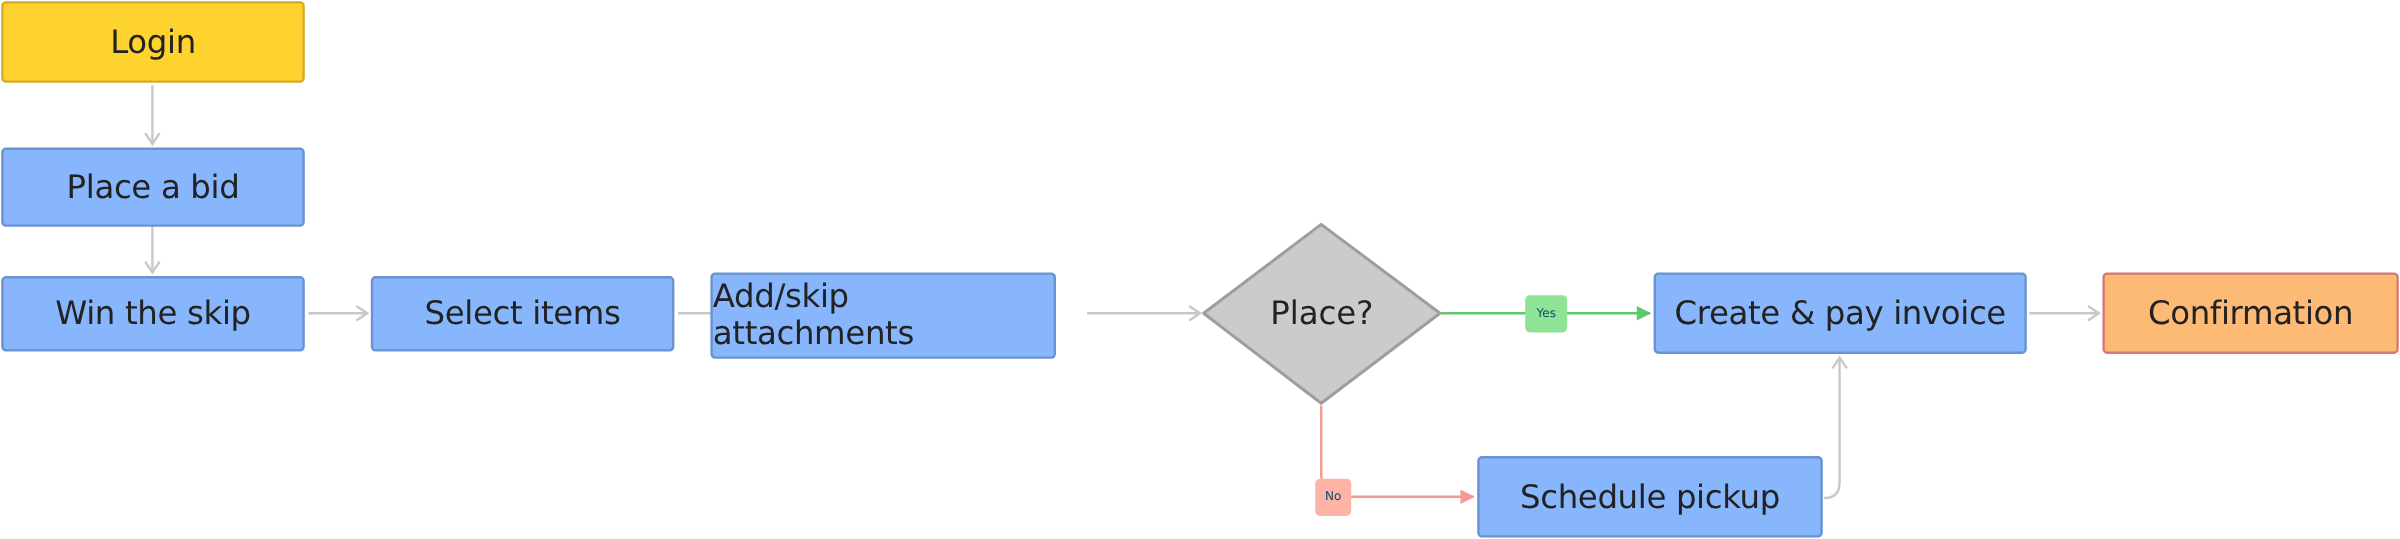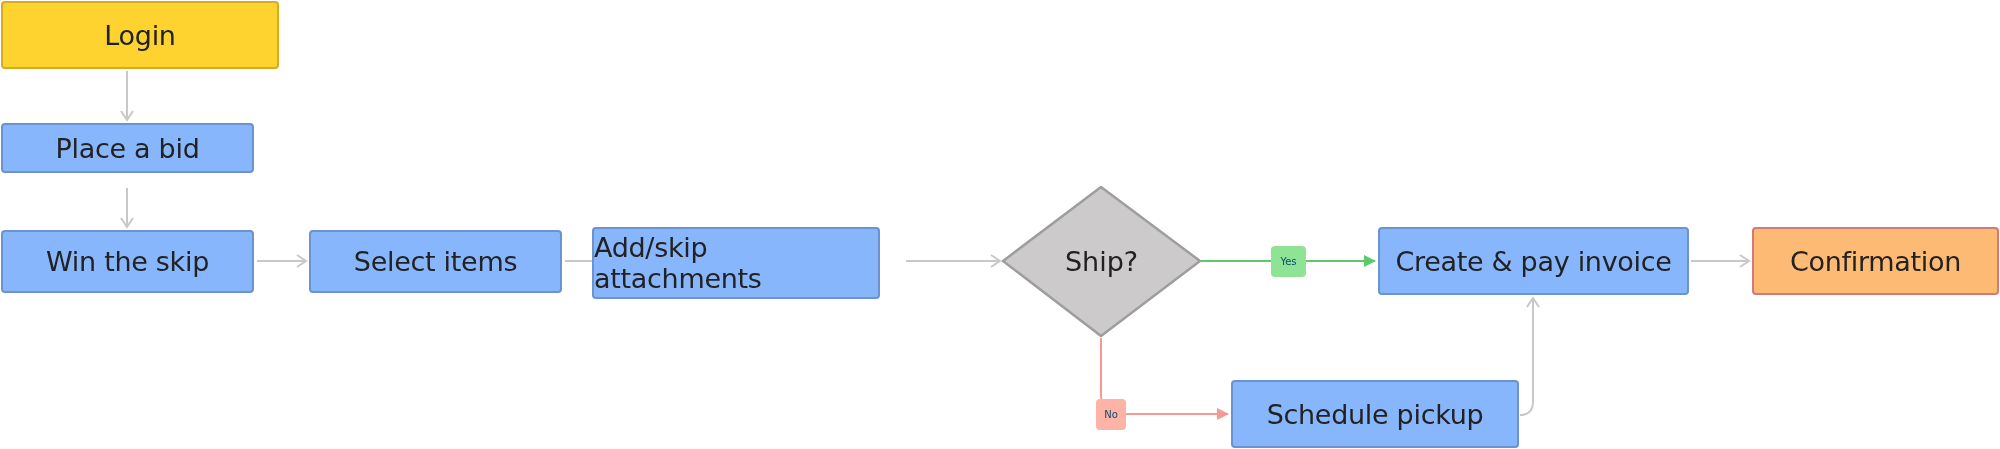--- a/index.html
+++ b/index.html
@@ -38,37 +38,37 @@
   <line x1="906" y1="261" x2="1000" y2="261" stroke="#c8c8c8" stroke-width="2" marker-end="url(#arrGray)"></line>
   <line x1="1691" y1="261" x2="1749" y2="261" stroke="#c8c8c8" stroke-width="2" marker-end="url(#arrGray)"></line>
   <path d="M1520,415 Q1533,415 1533,402 L1533,298" fill="none" stroke="#c8c8c8" stroke-width="2" marker-end="url(#arrGray)"></path>
 
   <line x1="1201" y1="261" x2="1375" y2="261" stroke="#5cc96a" stroke-width="2" marker-end="url(#arrGreen)"></line>
   <path d="M1101,338 L1101,395 Q1101,414 1120,414 L1228,414" fill="none" stroke="#f59a92" stroke-width="2" marker-end="url(#arrRed)"></path>
 
   <polygon points="1101,187 1200,261 1101,336 1003,261" fill="#cccacb" stroke="#9e9e9e" stroke-width="2.5" stroke-linejoin="round"></polygon>
 </svg>
 
-<div class="node start" style="left:1px;top:1px;width:278px;height:68px;">
+<div class="node start" style="left:1px;top:1px;width:253px;height:68px;">
   <span>Login</span>
 </div>
-<div class="node" style="left:1px;top:123px;width:253px;height:50px;">
+<div class="node" style="left:1px;top:123px;width:253px;height:66px;">
   <span>Place a bid</span>
 </div>
 <div class="node" style="left:1px;top:230px;width:253px;height:63px;">
   <span>Win the skip</span>
 </div>
 <div class="node" style="left:309px;top:230px;width:253px;height:63px;">
   <span>Select items</span>
 </div>
 <div class="node" style="left:592px;top:227px;width:288px;height:72px;">
   <span>Add/skip attachments</span>
 </div>
 
-<div class="diamond-label" style="left:1003px;top:226px;width:197px;height:70px;">Ship?</div>
+<div class="diamond-label" style="left:1003px;top:226px;width:197px;height:70px;">Place?</div>
 
 <div class="badge yes" style="left:1271px;top:246px;width:35px;height:31px;">Yes</div>
 <div class="badge no" style="left:1082px;top:399px;width:30px;height:31px;margin-left:14px;">No</div>
 
 <div class="node" style="left:1378px;top:227px;width:311px;height:68px;">
   <span>Create &amp; pay invoice</span>
 </div>
 <div class="node end" style="left:1752px;top:227px;width:247px;height:68px;">
   <span>Confirmation</span>
 </div>

